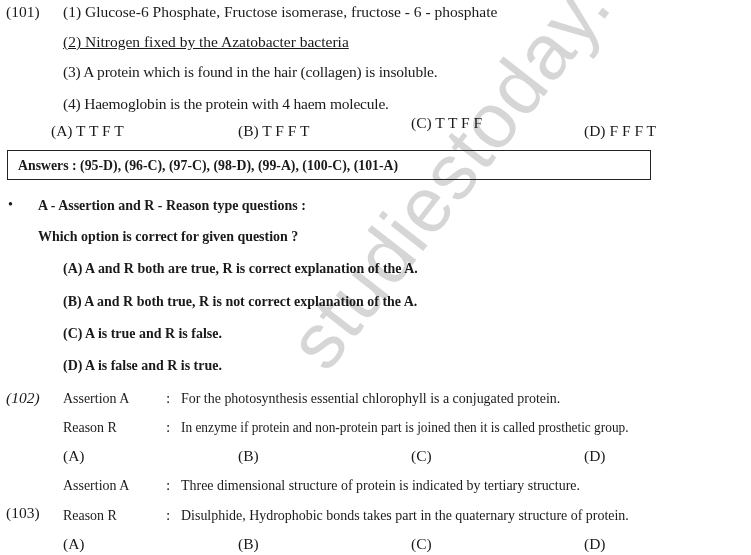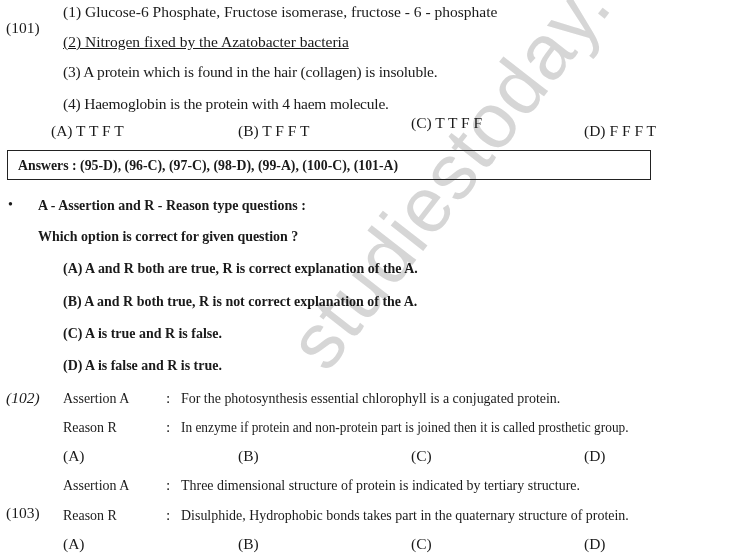--- a/index.html
+++ b/index.html
@@ -29,21 +29,21 @@
   }
   .content { position: relative; z-index: 2; }
 </style>
 </head>
 <body>
 
 <div class="watermark">studiestoday.com</div>
 
 <div class="content">
 
-  <div class="abs num" style="top:19px;text-align:right;">(101)</div>
+  <div class="abs num" style="top:3px;text-align:right;">(101)</div>
   <div class="abs stmt" style="top:3px;">(1) Glucose-6 Phosphate, Fructose isomerase, fructose - 6 - phosphate</div>
   <div class="abs stmt" style="top:33px;text-decoration:underline;">(2) Nitrogen fixed by the Azatobacter bacteria</div>
   <div class="abs stmt narrow" style="top:63px;">(3) A protein which is found in the hair (collagen) is insoluble.</div>
   <div class="abs stmt narrow" style="top:95px;">(4) Haemoglobin is the protein with 4 haem molecule.</div>
   <div class="abs" style="left:51px; top:122px;">(A) T T F T</div>
   <div class="abs" style="left:238px; top:122px;">(B) T F F T</div>
   <div class="abs" style="left:411px; top:114px;">(C) T T F F</div>
   <div class="abs" style="left:584px; top:122px;">(D) F F F T</div>
 
   <div class="answers-box">

